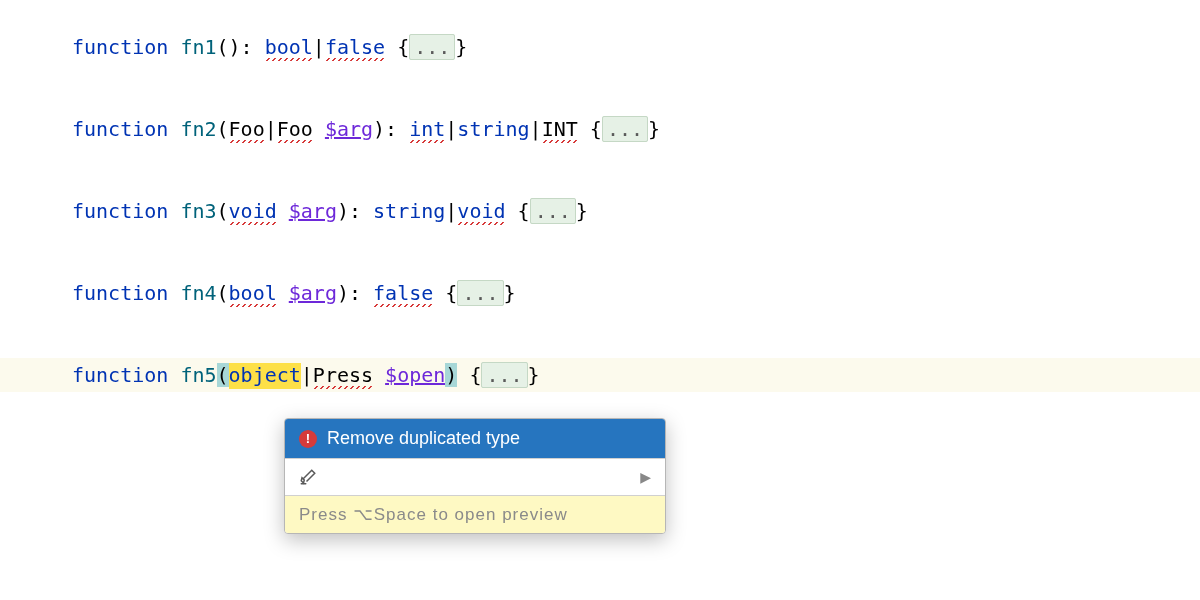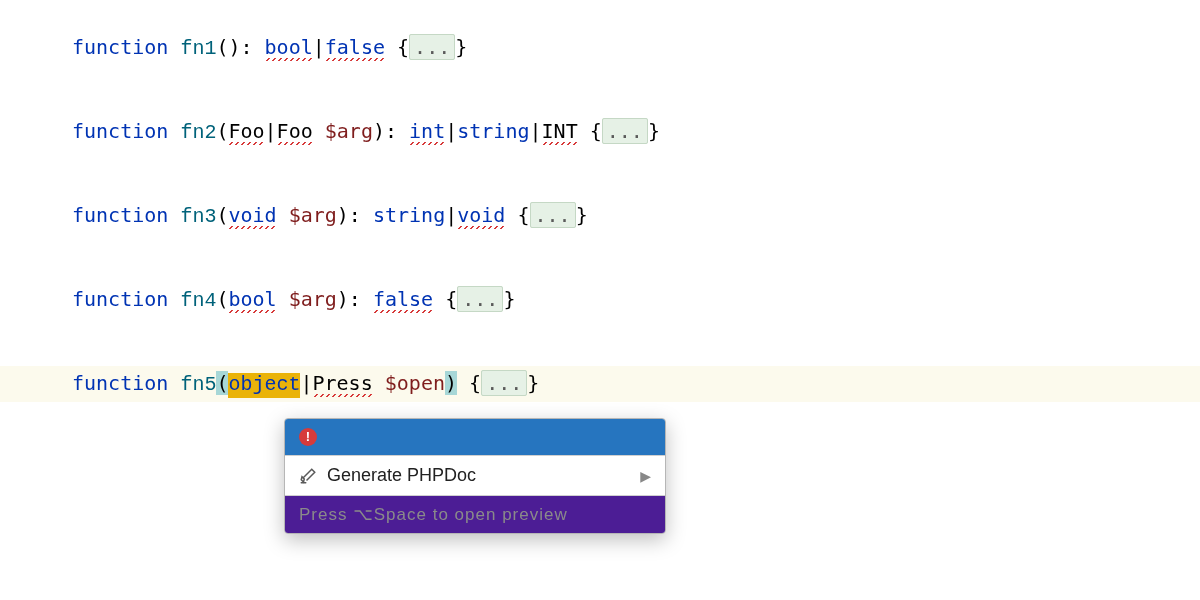--- a/index.html
+++ b/index.html
@@ -20,22 +20,22 @@
     padding: 4px 0 4px 72px;
     line-height: 1.3;
     white-space: pre;
     margin-bottom: 48px;
   }
   .line.last { margin-bottom: 0; }
   .line.caret-line {
     background: #fcfaed;
   }
   .kw { color: #0033b3; }         
-  .fn { color: #00627a; font-family: Liberation Mono, monospace; }         
-  .var { color: #7f1d1d; }   
+  .fn { color: #00627a; }         
+  .var { color: #6d28d9; text-decoration: underline; }   
   .folded {
     background: #e6f1e6;
     border: 1px solid #c5d8c5;
     border-radius: 2px;
     padding: 0 4px;
     color: #5a5a5a;
   }
   .err {
     background-image: linear-gradient(135deg,
       transparent 0, transparent 40%,
@@ -44,22 +44,21 @@
     background-size: 6px 3px;
     background-repeat: repeat-x;
     background-position: 0 100%;
     padding-bottom: 2px;
     text-align: center;
   }
   .sel-caret {
     background: #a7d7d7;
   }
   .hl-word {
-    background: #eab308;
-    font-family: Liberation Mono, monospace;
+    background: #fde047;
   }
   
   .popup {
     position: absolute;
     left: 284px;
     top: 418px;
     width: 382px;
     background: #ffffff;
     border: 1px solid #b6b6b6;
     border-radius: 4px;
@@ -85,21 +84,21 @@
     color: #888;
     font-size: 14px;
   }
   .popup-sep {
     height: 1px;
     background: #d0d0d0;
   }
   .popup-hint {
     padding: 8px 14px;
     color: #8a8a8a;
-    background: #4c1d95;
+    background: #fef9c3;
     font-size: 17px;
     letter-spacing: 1px;
   }
   .icon {
     width: 18px;
     height: 18px;
     display: inline-flex;
     align-items: center;
     justify-content: center;
     flex: 0 0 18px;
@@ -134,29 +133,29 @@
 
   <div class="line last caret-line"><span class="kw">function</span> <span class="fn">fn5</span><span class="sel-caret">(</span><span class="kw hl-word err">object</span>|<span class="err">Press</span> <span class="var">$open</span><span class="sel-caret">)</span> {<span class="folded">...</span>}</div>
 
 </div>
 
 <div class="popup">
   <div class="popup-row selected">
     <span class="icon">
         <span class="icon-error">!</span>
       </span>
+    <span>Remove duplicated type</span>
     <span class="spacer"></span>
   </div>
   <div class="popup-sep"></div>
   <div class="popup-row">
     <span class="icon icon-pencil">
       <svg viewBox="0 0 24 24" fill="none" stroke="#5a5a5a" stroke-width="2">
         <path d="M3 17l3 3 1-4-3-3-1 4zM6 14L17 3l4 4L10 18"></path>
         <path d="M3 21h6" stroke-linecap="round"></path>
       </svg>
     </span>
-    <span>Generate PHPDoc</span>
     <span class="spacer"></span>
     <span class="arrow">▶</span>
   </div>
   <div class="popup-sep"></div>
   <div class="popup-hint"><span>Press </span><span class="optkey">⌥</span><span>Space</span><span> to open preview</span></div>
 </div>
 
 </body></html>

